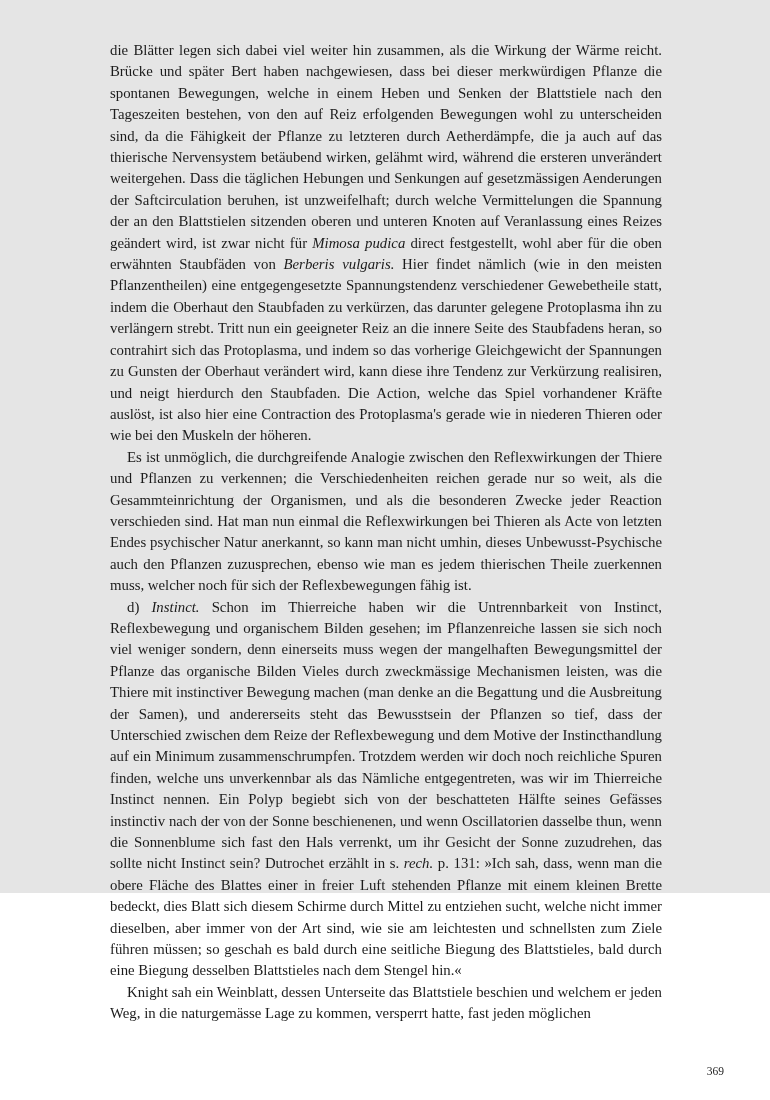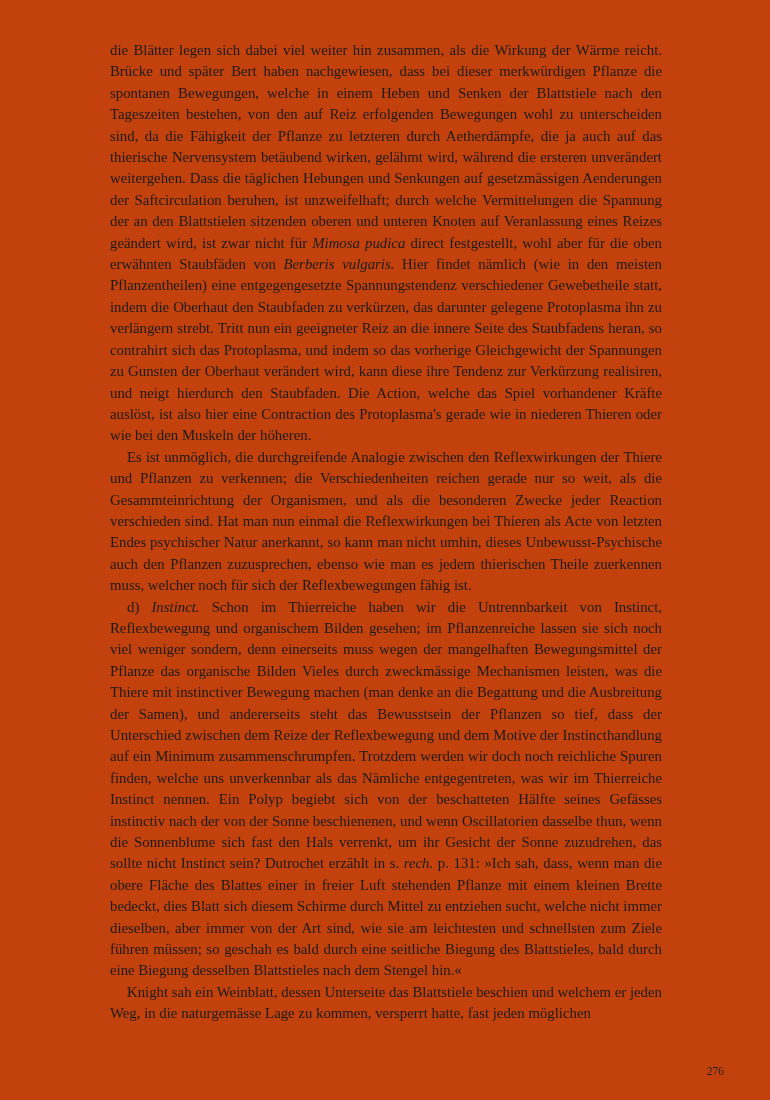--- a/index.html
+++ b/index.html
@@ -8,22 +8,22 @@
     width: 770px;
     height: 1100px;
     background: #ffffff;
     font-family: "Liberation Serif", "DejaVu Serif", serif;
     color: #1b1b1b;
     overflow: hidden;
   }
   .page {
     position: relative;
     width: 770px;
-    height: 1100px;
-    background: #c2410c;
+    height: 893px;
+    background: #e5e5e5;
   }
   .text-block {
     position: absolute;
     left: 110px;
     top: 40px;
     width: 552px;
     font-size: 14.8px;
     line-height: 21.4px;
     text-align: justify;
   }
@@ -49,14 +49,14 @@
 </head>
 <body>
 
 <div class="page">
   <main class="text-block">
       <p class="para"><span>die Blätter legen sich dabei viel weiter hin zusammen, als die Wirkung der Wärme reicht. Brücke und später Bert haben nachgewiesen, dass bei dieser merkwürdigen Pflanze die spontanen Bewegungen, welche in einem Heben und Senken der Blattstiele nach den Tageszeiten bestehen, von den auf Reiz erfolgenden Bewegungen wohl zu unterscheiden sind, da die Fähigkeit der Pflanze zu letzteren durch Aetherdämpfe, die ja auch auf das thierische Nervensystem betäubend wirken, gelähmt wird, während die ersteren unverändert weitergehen. Dass die täglichen Hebungen und Senkungen auf gesetzmässigen Aenderungen der Saftcirculation beruhen, ist unzweifelhaft; durch welche Vermittelungen die Spannung der an den Blattstielen sitzenden oberen und unteren Knoten auf Veranlassung eines Reizes geändert wird, ist zwar nicht für </span><em>Mimosa pudica</em><span> direct festgestellt, wohl aber für die oben erwähnten Staubfäden von </span><em>Berberis vulgaris.</em><span> Hier findet nämlich (wie in den meisten Pflanzentheilen) eine entgegengesetzte Spannungstendenz verschiedener Gewebetheile statt, indem die Oberhaut den Staubfaden zu verkürzen, das darunter gelegene Protoplasma ihn zu verlängern strebt. Tritt nun ein geeigneter Reiz an die innere Seite des Staubfadens heran, so contrahirt sich das Protoplasma, und indem so das vorherige Gleichgewicht der Spannungen zu Gunsten der Oberhaut verändert wird, kann diese ihre Tendenz zur Verkürzung realisiren, und neigt hierdurch den Staubfaden. Die Action, welche das Spiel vorhandener Kräfte auslöst, ist also hier eine Contraction des Protoplasma's gerade wie in niederen Thieren oder wie bei den Muskeln der höheren.</span></p>
       <p class="para indent"><span>Es ist unmöglich, die durchgreifende Analogie zwischen den Reflexwirkungen der Thiere und Pflanzen zu verkennen; die Verschiedenheiten reichen gerade nur so weit, als die Gesammteinrichtung der Organismen, und als die besonderen Zwecke jeder Reaction verschieden sind. Hat man nun einmal die Reflexwirkungen bei Thieren als Acte von letzten Endes psychischer Natur anerkannt, so kann man nicht umhin, dieses Unbewusst-Psychische auch den Pflanzen zuzusprechen, ebenso wie man es jedem thierischen Theile zuerkennen muss, welcher noch für sich der Reflexbewegungen fähig ist.</span></p>
       <p class="para indent"><span>d) </span><em>Instinct.</em><span> Schon im Thierreiche haben wir die Untrennbarkeit von Instinct, Reflexbewegung und organischem Bilden gesehen; im Pflanzenreiche lassen sie sich noch viel weniger sondern, denn einerseits muss wegen der mangelhaften Bewegungsmittel der Pflanze das organische Bilden Vieles durch zweckmässige Mechanismen leisten, was die Thiere mit instinctiver Bewegung machen (man denke an die Begattung und die Ausbreitung der Samen), und andererseits steht das Bewusstsein der Pflanzen so tief, dass der Unterschied zwischen dem Reize der Reflexbewegung und dem Motive der Instincthandlung auf ein Minimum zusammenschrumpfen. Trotzdem werden wir doch noch reichliche Spuren finden, welche uns unverkennbar als das Nämliche entgegentreten, was wir im Thierreiche Instinct nennen. Ein Polyp begiebt sich von der beschatteten Hälfte seines Gefässes instinctiv nach der von der Sonne beschienenen, und wenn Oscillatorien dasselbe thun, wenn die Sonnenblume sich fast den Hals verrenkt, um ihr Gesicht der Sonne zuzudrehen, das sollte nicht Instinct sein? Dutrochet erzählt in s. </span><em>rech.</em><span> p. 131: »Ich sah, dass, wenn man die obere Fläche des Blattes einer in freier Luft stehenden Pflanze mit einem kleinen Brette bedeckt, dies Blatt sich diesem Schirme durch Mittel zu entziehen sucht, welche nicht immer dieselben, aber immer von der Art sind, wie sie am leichtesten und schnellsten zum Ziele führen müssen; so geschah es bald durch eine seitliche Biegung des Blattstieles, bald durch eine Biegung desselben Blattstieles nach dem Stengel hin.«</span></p>
       <p class="para indent"><span>Knight sah ein Weinblatt, dessen Unterseite das Blattstiele beschien und welchem er jeden Weg, in die naturgemässe Lage zu kommen, versperrt hatte, fast jeden möglichen</span></p>
     </main>
-  <div class="page-number">276</div>
+  <div class="page-number">369</div>
 </div>
 
 </body></html>

